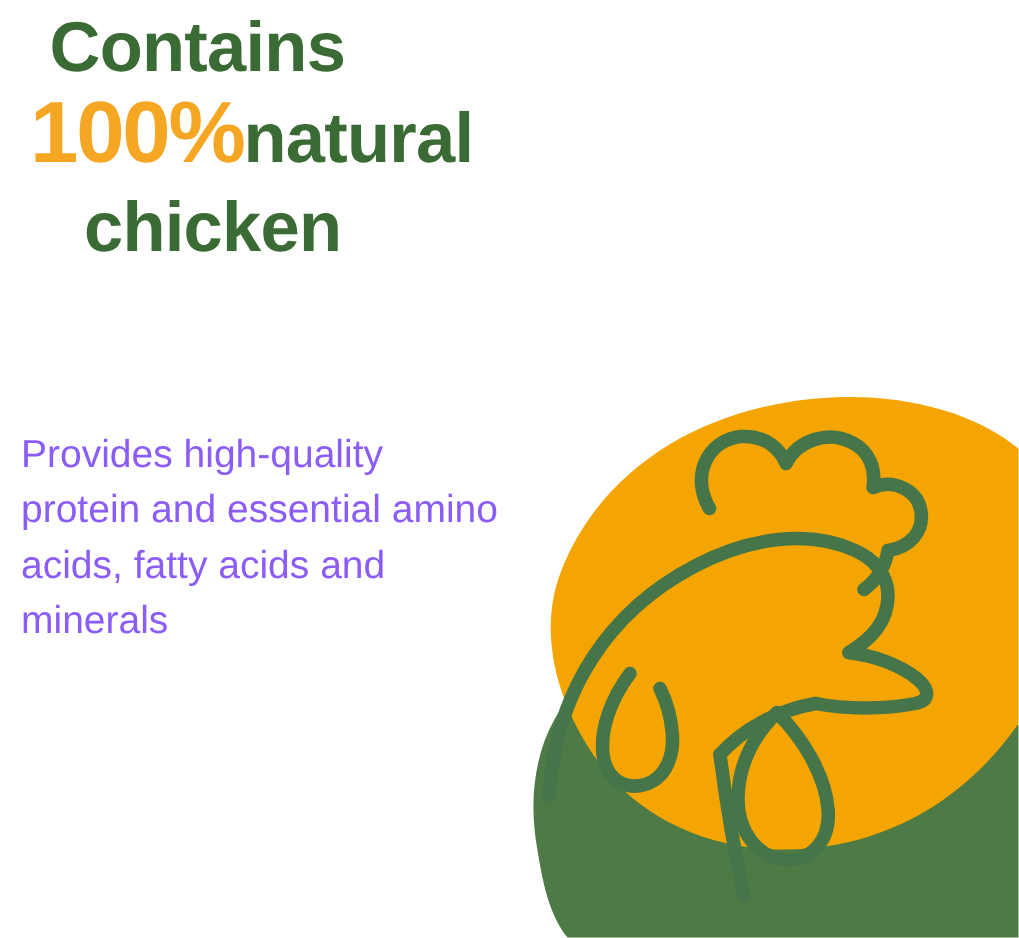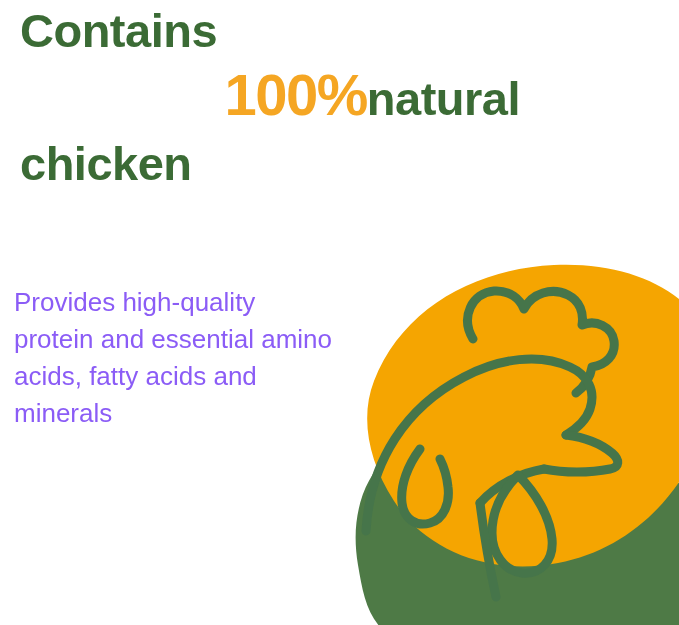--- a/index.html
+++ b/index.html
@@ -26,39 +26,40 @@
     letter-spacing: -0.5px;
   }
   .headline-line {
     display: block;
     white-space: nowrap;
   }
   .hl-1 {
     font-size: 47px;
     line-height: 57px;
     color: #3B6B35;
+    margin-left: 13px;
   }
   .hl-2 {
     font-size: 58px;
-    line-height: 71px;
-    text-align: right;
+    line-height: 59px;
   }
   .hl-2 .pct {
     color: #F5A623;
     letter-spacing: -1.5px;
   }
   .hl-2 .nat {
     color: #3B6B35;
     font-size: 47px;
     letter-spacing: -0.5px;
   }
   .hl-3 {
     font-size: 47px;
     line-height: 60px;
     color: #3B6B35;
+    margin-left: 36px;
   }
 
   
   .body-copy {
     position: absolute;
     left: 14px;
     top: 258px;
     width: 320px;
     font-size: 26px;
     line-height: 37px;

